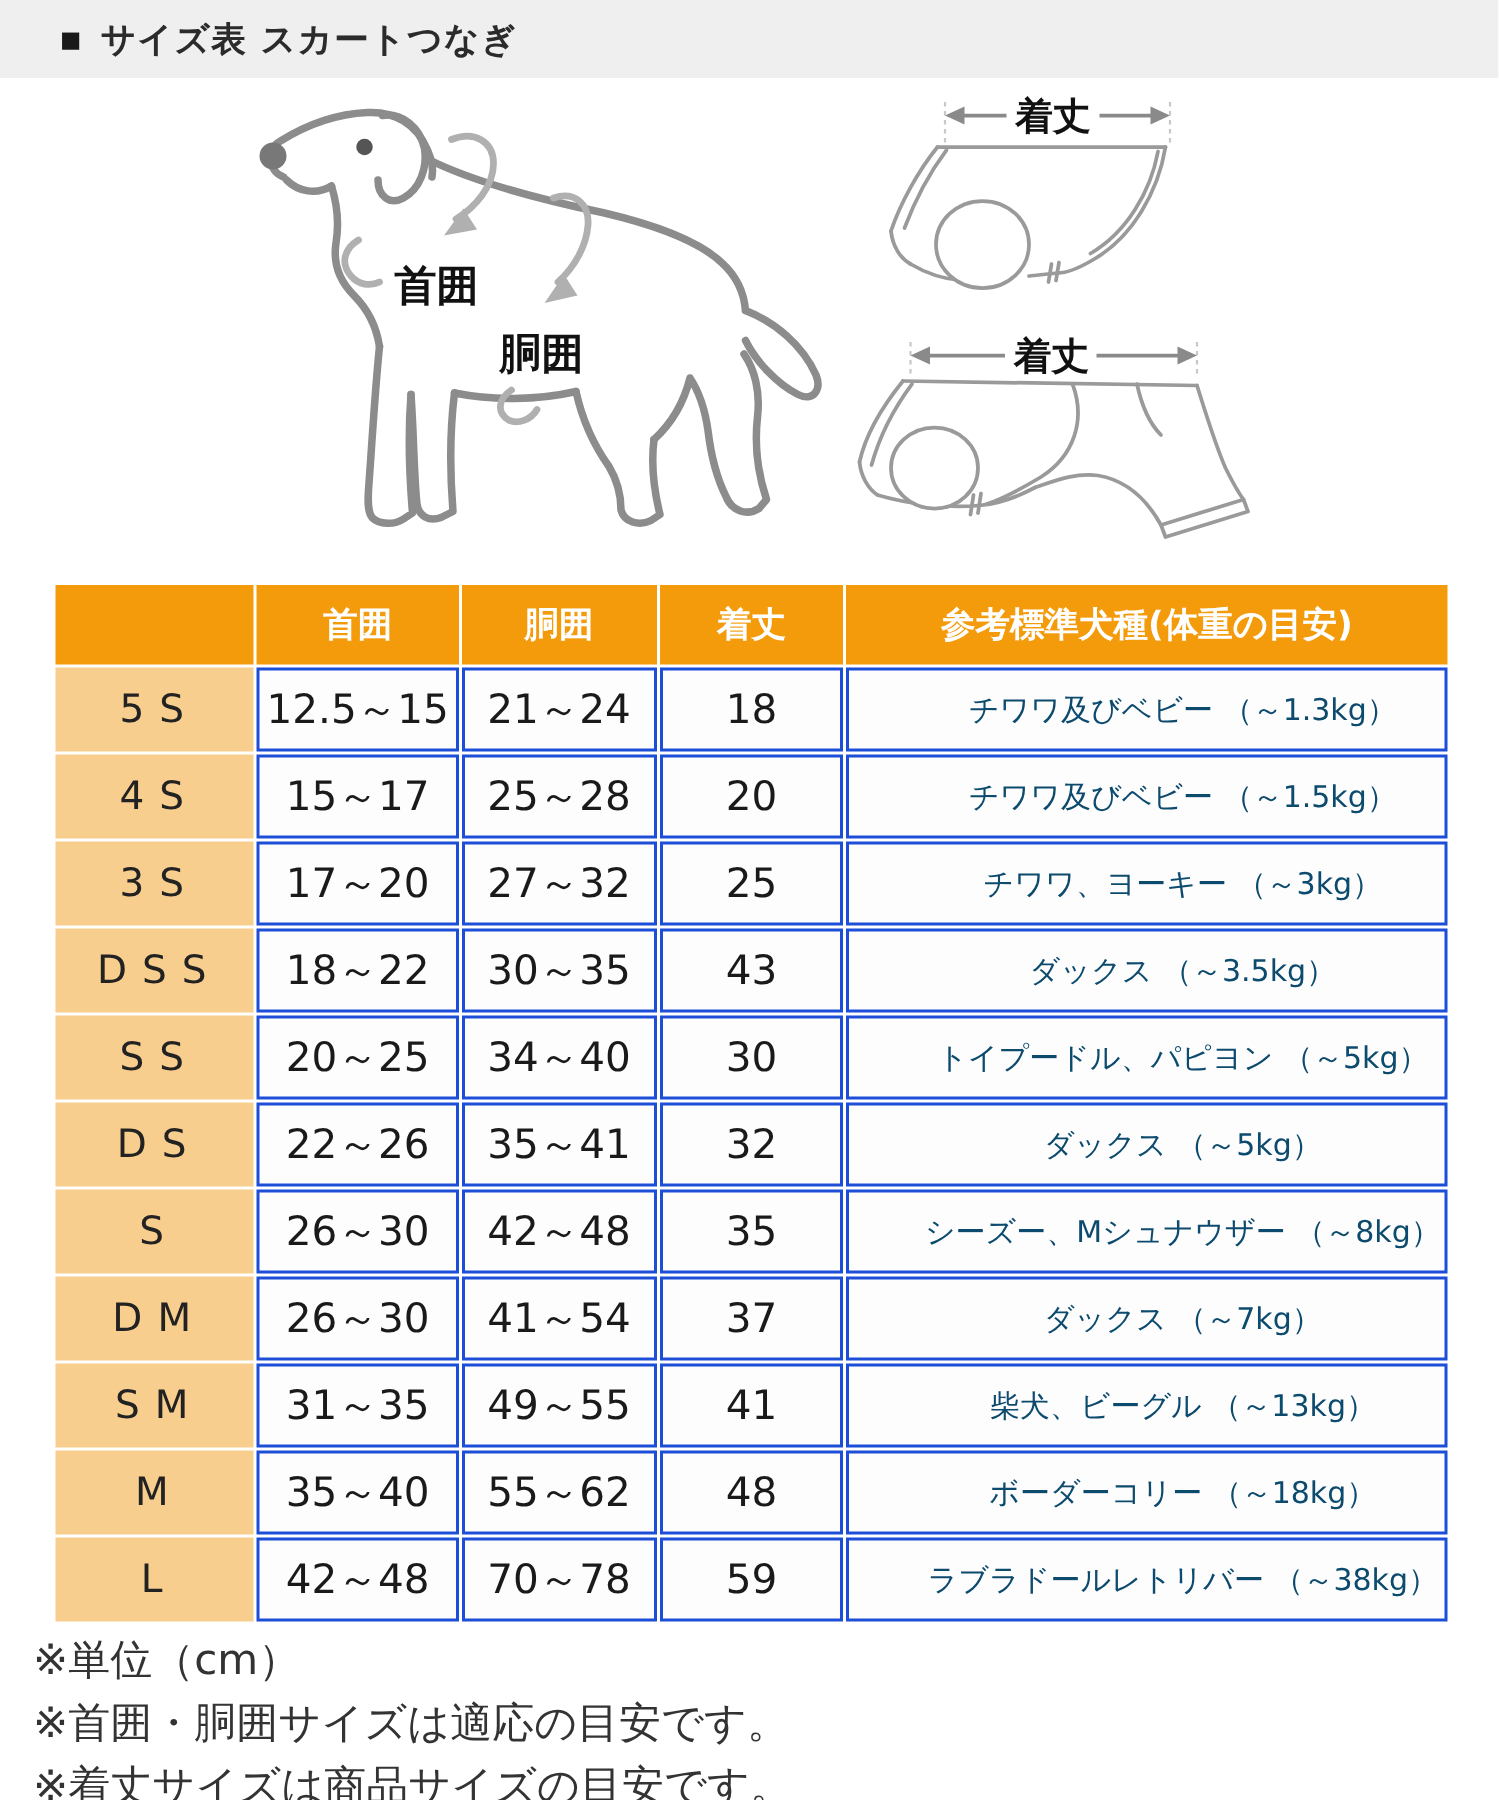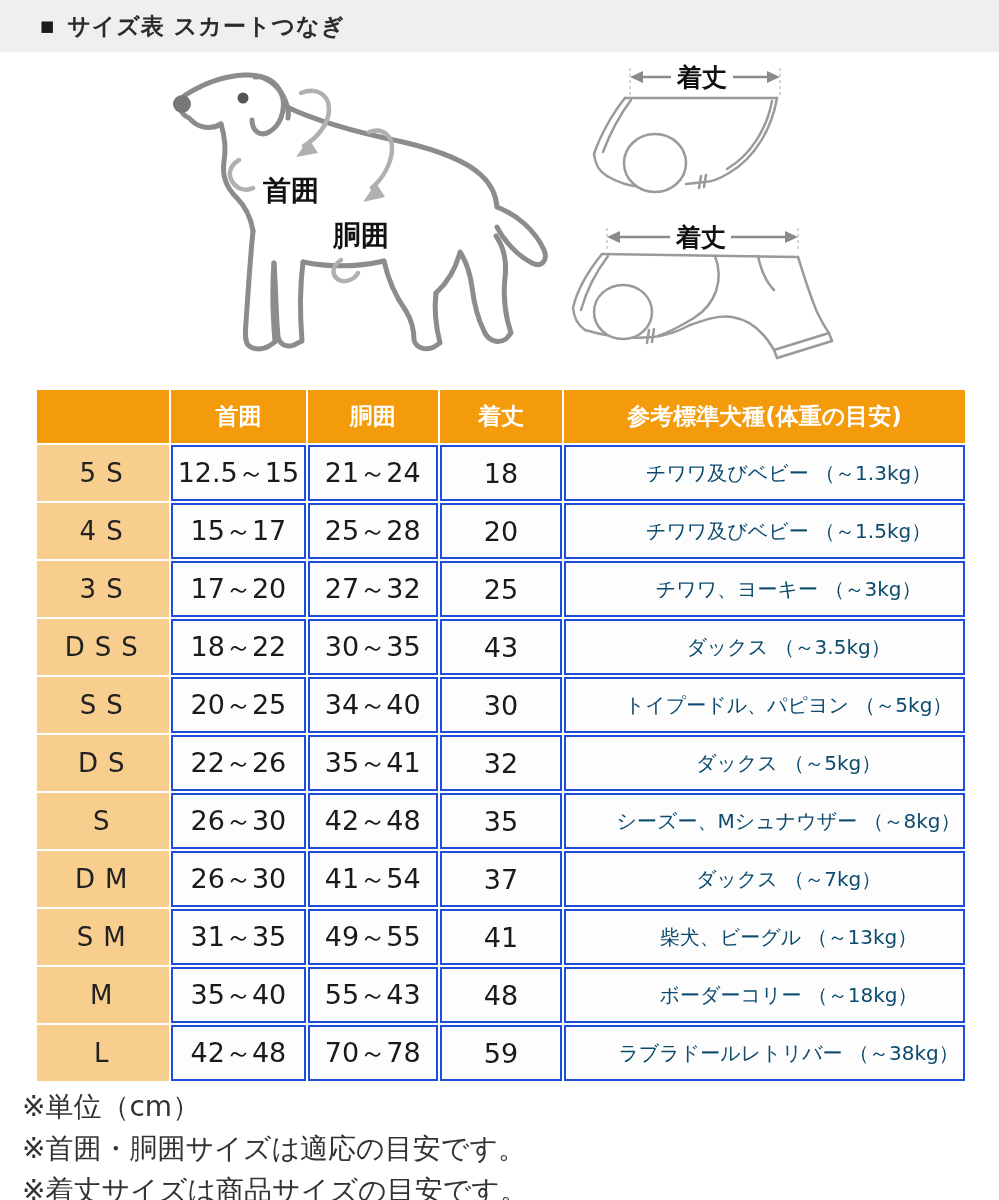--- a/index.html
+++ b/index.html
@@ -220,21 +220,21 @@
       <tr>
         <td class="size-cell">SM</td>
         <td class="data-cell">31～35</td>
         <td class="data-cell">49～55</td>
         <td class="data-cell">41</td>
         <td class="data-cell breed-cell">柴犬、ビーグル （～13kg）</td>
       </tr>
       <tr>
         <td class="size-cell">M</td>
         <td class="data-cell">35～40</td>
-        <td class="data-cell">55～43</td>
+        <td class="data-cell">55～62</td>
         <td class="data-cell">48</td>
         <td class="data-cell breed-cell">ボーダーコリー （～18kg）</td>
       </tr>
       <tr>
         <td class="size-cell">L</td>
         <td class="data-cell">42～48</td>
         <td class="data-cell">70～78</td>
         <td class="data-cell">59</td>
         <td class="data-cell breed-cell">ラブラドールレトリバー （～38kg）</td>
       </tr>

